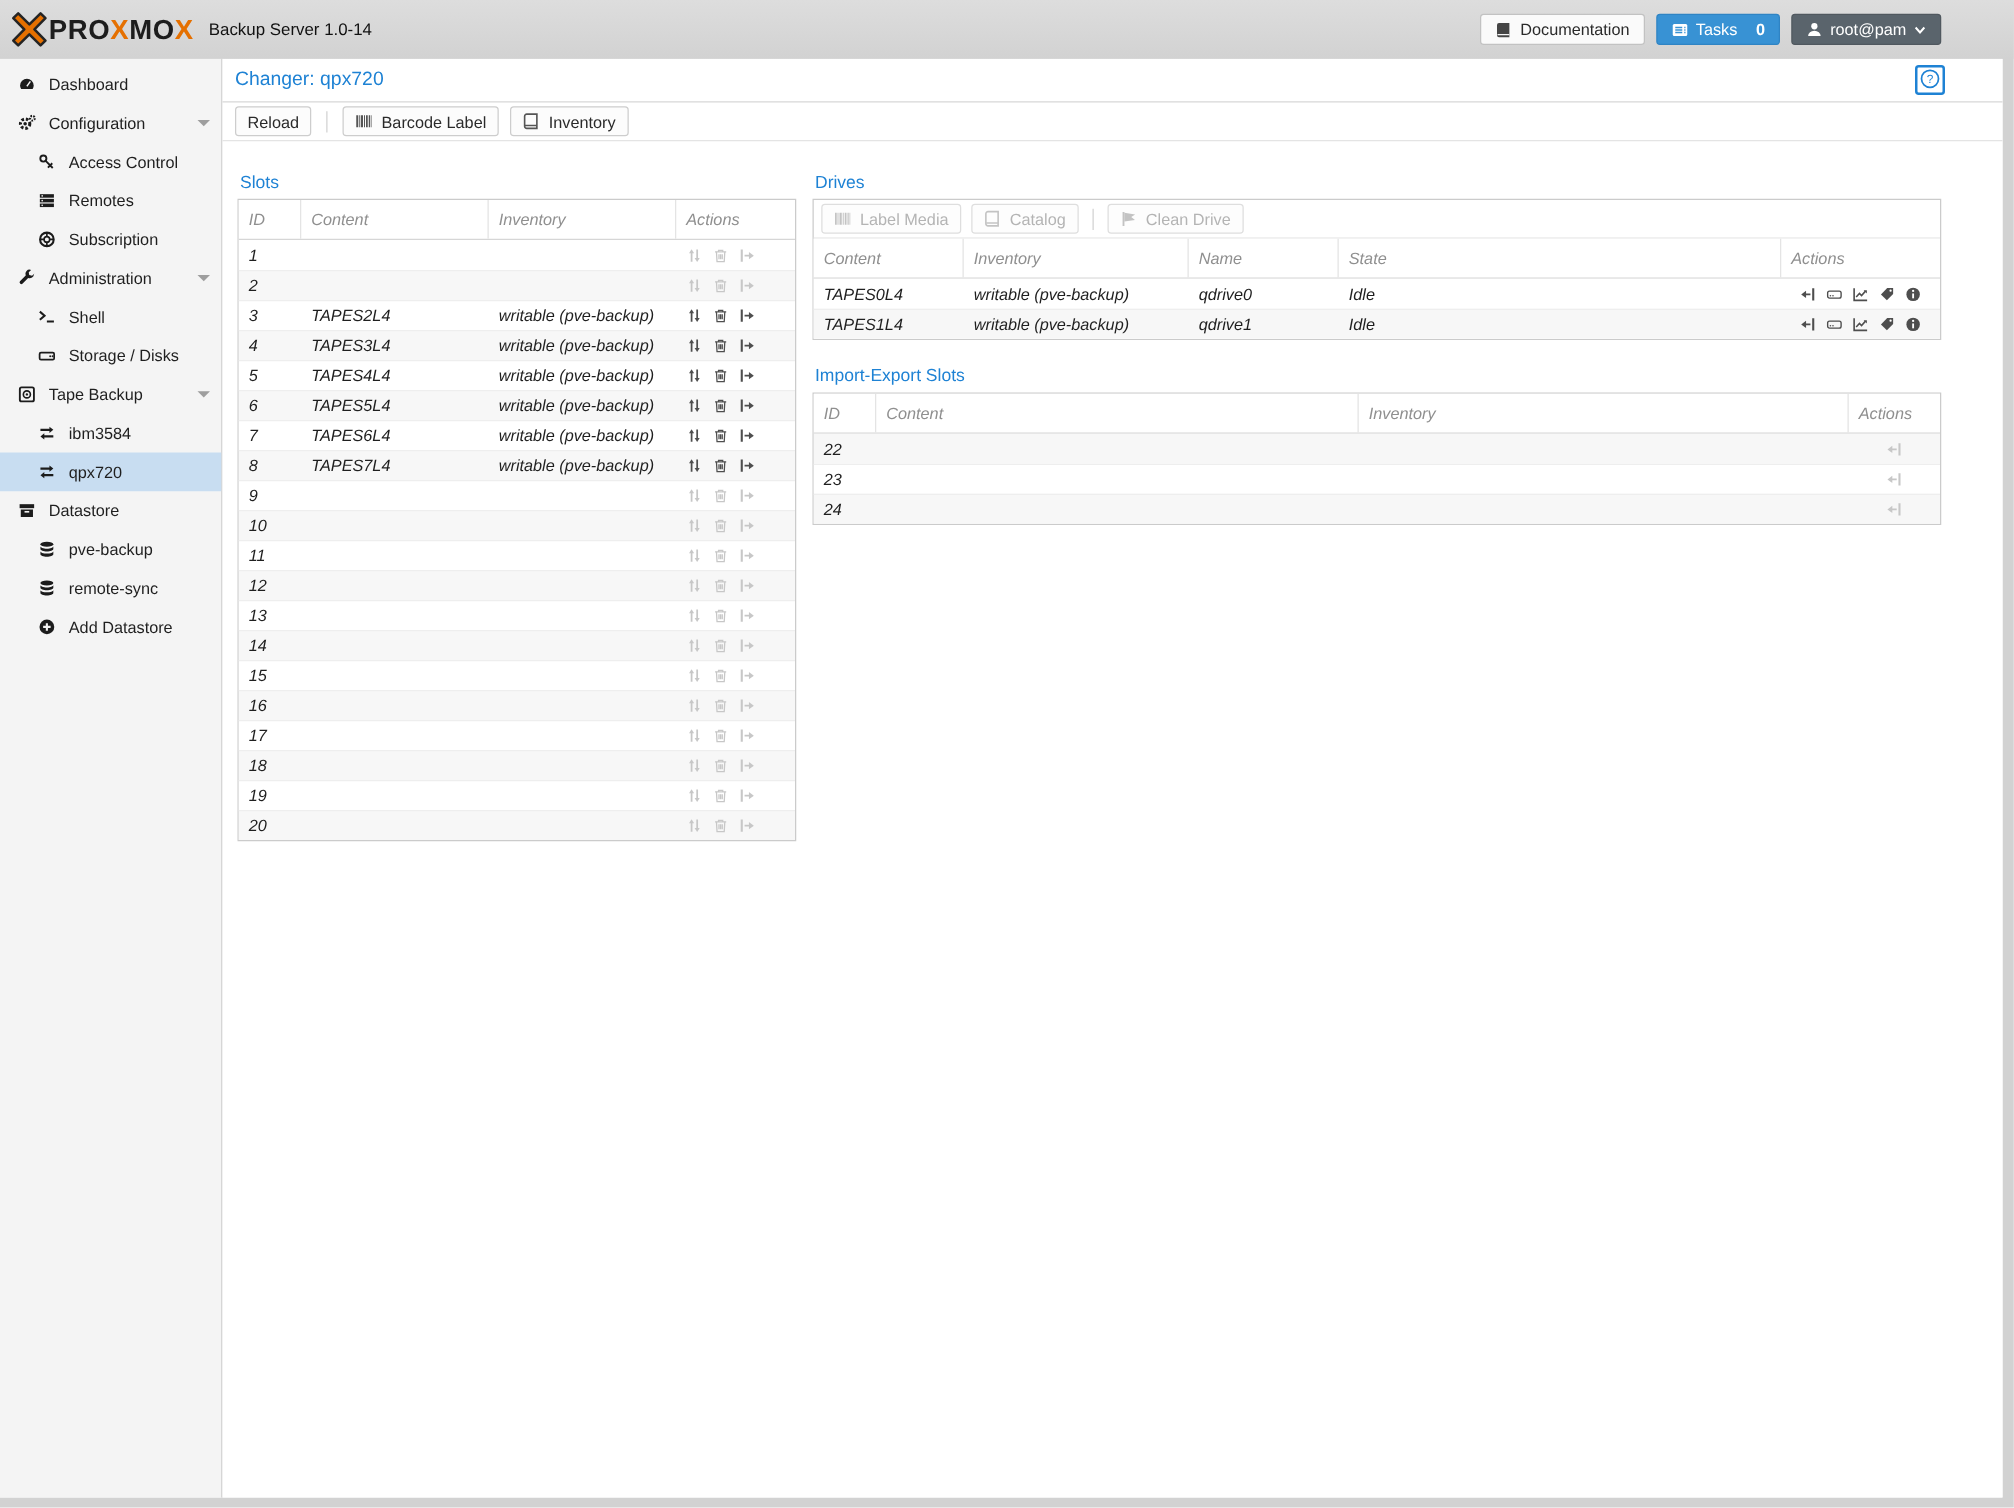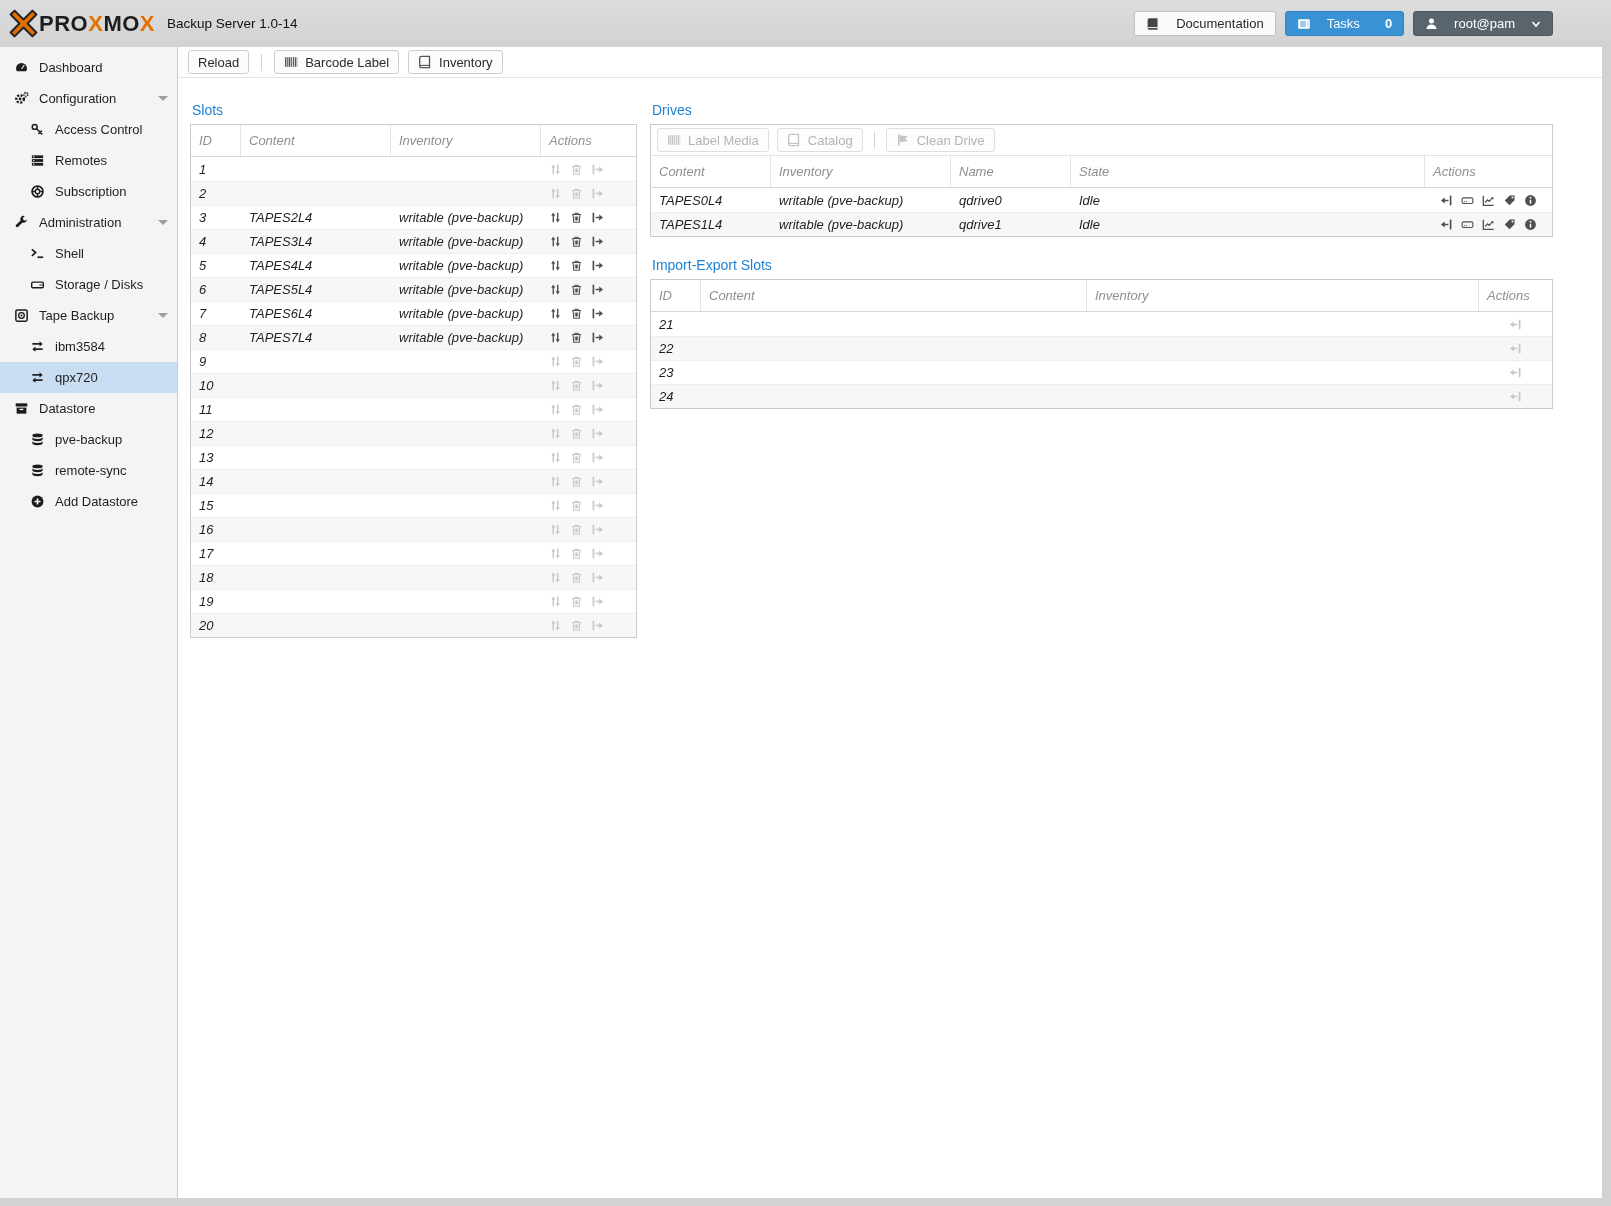--- a/index.html
+++ b/index.html
@@ -8,21 +8,21 @@
 
   
   .topbar { height:47px; background:linear-gradient(#dddddd,#d2d2d2); display:flex; align-items:center;
             padding-left:8px; position:relative; }
   .brand { display:flex; align-items:center; gap:0;text-align:right; }
   .logo-x { display:inline-flex; }
   .brand-text { font-size:22px; font-weight:bold; letter-spacing:.5px; color:#1d1d1d; }
   .brand-text .ox { color:#e57000; }
   .subtitle { margin-left:12px; font-size:13.5px; color:#111; }
   .topbar-right { position:absolute; right:58px; top:0; height:100%; display:flex; align-items:center; gap:9px; }
-  .btn { height:25px; border-radius:3px; display:inline-flex; align-items:center; gap:16px; padding:0 11px;
+  .btn { height:25px; border-radius:3px; display:inline-flex; align-items:center; gap:6px; padding:0 11px;
          font-size:13px; border:1px solid #c2c2c2; background:#fafafa; color:#2a2a2a; cursor:pointer;
          font-family:inherit; }
   .btn .bi { display:inline-flex; }
   .btn-doc .bi { color:#454545; }
   .btn-tasks { background:#3892d4; border-color:#2f84c4; color:#fff; }
   .task-count { margin-left:9px; font-weight:bold; }
   .btn-user { background:#5a646c; border-color:#50585f; color:#fff; }
 
   
   .app { display:flex; height:1151px; width:1602px; background:#fff; }
@@ -280,20 +280,29 @@
           <svg viewBox="0 0 16 16" width="15" height="15">
             <circle cx="8" cy="8" r="6.3" fill="currentColor"></circle>
             <path d="M8 4.8v6.4M4.8 8h6.4" stroke="#f4f4f4" stroke-width="1.8"></path>
           </svg>
         </span>
         <span class="side-label">Add Datastore</span>
       </div>
     </aside>
 
   <main class="main">
+    <div class="content-header">
+      <span class="page-title">Changer: qpx720</span>
+      <button class="help-btn">
+        <span><svg viewBox="0 0 18 18" width="18" height="18">
+              <circle cx="9" cy="9" r="6.8" fill="none" stroke="currentColor" stroke-width="1.4"></circle>
+              <text x="9" y="12.6" text-anchor="middle" font-size="9.5" font-family="Liberation Sans, sans-serif" fill="currentColor">?</text>
+            </svg></span>
+      </button>
+    </div>
 
     <div class="main-toolbar">
       <button class="tbtn">
         <span>Reload</span>
       </button>
       <span class="tsep"></span>
       <button class="tbtn">
         <span class="ti">
             <svg viewBox="0 0 14 14" width="14" height="14">
               <g fill="currentColor">
@@ -1072,34 +1081,20 @@
 
         <section class="ie-panel">
           <div class="panel-title">Import-Export Slots</div>
           <div class="grid" id="ie-grid">
               <div class="g-h">
                 <div class="g-hc" style="width: 50px;">ID</div>
                 <div class="g-hc" style="width: 386px;">Content</div>
                 <div class="g-hc" style="width: 392px;">Inventory</div>
                 <div class="g-hc" style="width: 73px;">Actions</div>
               </div>
-              <div class="g-r">
-                <div class="g-c" style="width: 50px;">21</div>
-                <div class="g-c" style="width: 386px;"></div>
-                <div class="g-c" style="width: 392px;"></div>
-                <div class="acts center">
-                  <span class="act-icon off">
-                    <svg viewBox="0 0 14 14" width="13" height="13">
-                      <path d="M11.4 1.8v10.4" stroke="currentColor" stroke-width="1.8"></path>
-                      <path d="M4.4 7H9" stroke="currentColor" stroke-width="1.6"></path>
-                      <path d="M5.2 3.8L1 7l4.2 3.2z" fill="currentColor"></path>
-                    </svg>
-                  </span>
-                </div>
-              </div>
               <div class="g-r alt">
                 <div class="g-c" style="width: 50px;">22</div>
                 <div class="g-c" style="width: 386px;"></div>
                 <div class="g-c" style="width: 392px;"></div>
                 <div class="acts center">
                   <span class="act-icon off">
                     <svg viewBox="0 0 14 14" width="13" height="13">
                       <path d="M11.4 1.8v10.4" stroke="currentColor" stroke-width="1.8"></path>
                       <path d="M4.4 7H9" stroke="currentColor" stroke-width="1.6"></path>
                       <path d="M5.2 3.8L1 7l4.2 3.2z" fill="currentColor"></path>

